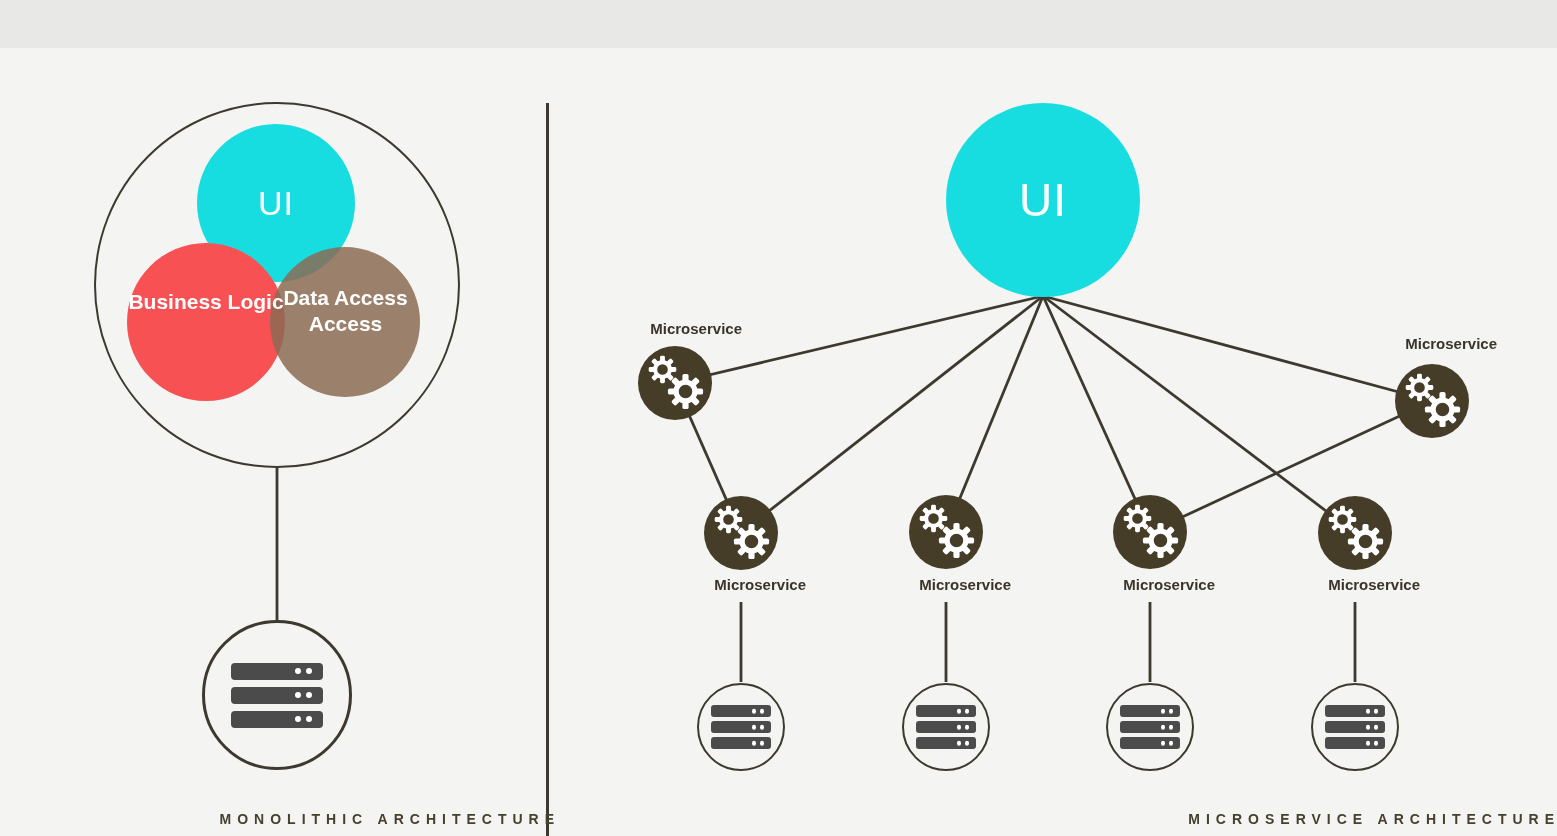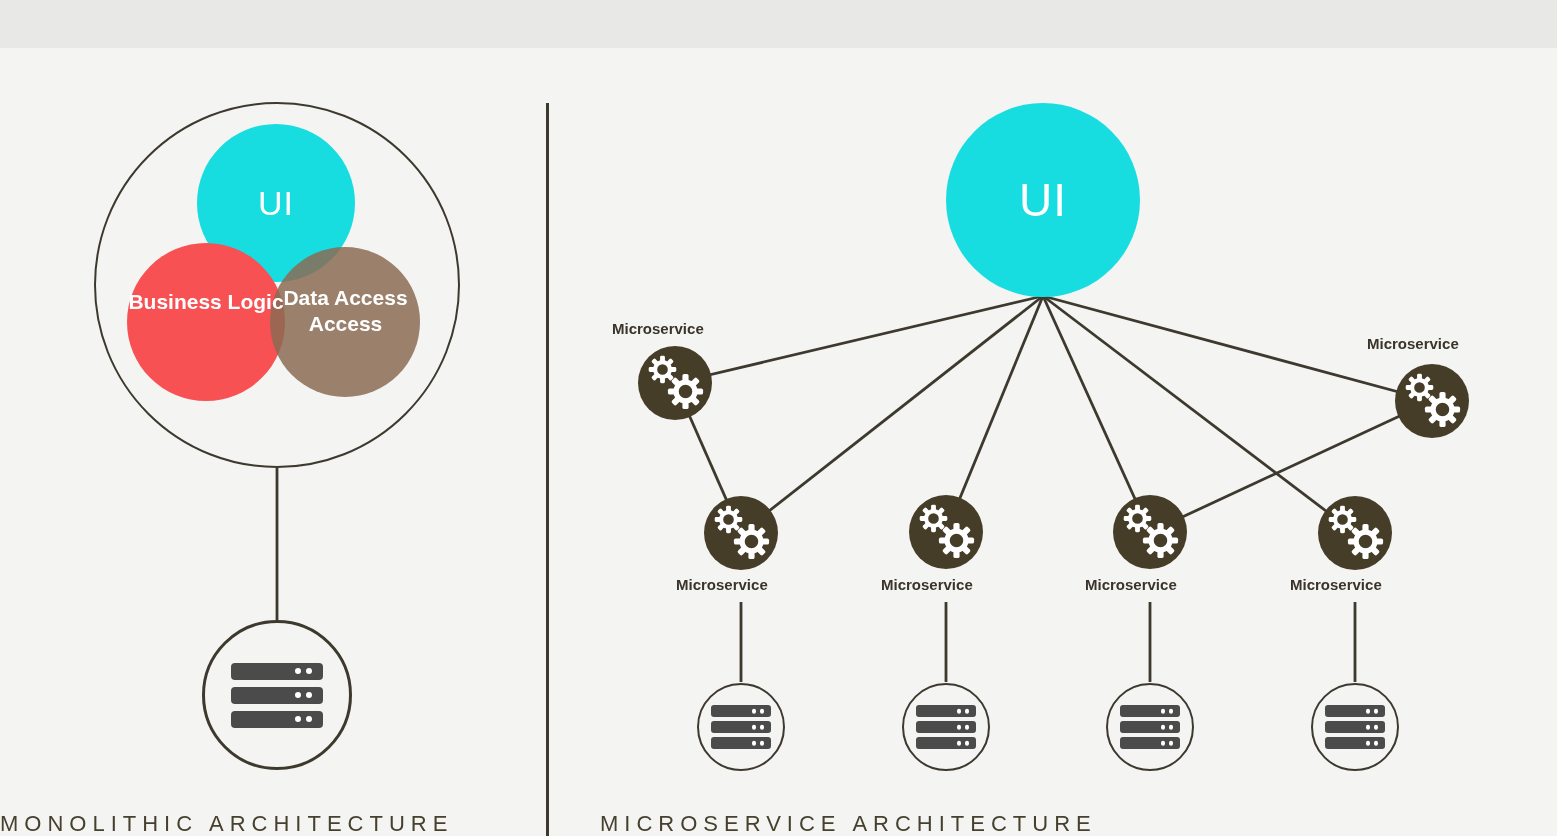--- a/index.html
+++ b/index.html
@@ -56,25 +56,25 @@
   .server-sm-icon .bar::after{right:15px;}
   
   .ui-circle-right{left:946px; top:55px; width:194px; height:194px; border-radius:50%;
     background:var(--cyan); z-index:2; display:flex; align-items:center; justify-content:center;
     color:var(--white); font-size:46px; font-weight:400; letter-spacing:1px;}
   .ms-node{width:74px; height:74px; border-radius:50%; background:var(--node); z-index:2;}
   .gear{position:absolute; color:#fff;}
   .gear-sm{left:10px; top:9px; width:29px; height:29px;}
   .gear-lg{left:29px; top:27px; width:37px; height:37px;}
   .ms-label{font-size:15px; font-weight:700; color:var(--label);
-    width:130px; text-align:left; z-index:2;}
+    width:130px; text-align:right; z-index:2;}
   
   .divider{left:546px; top:55px; width:2.5px; height:738px; background:var(--line); z-index:1;}
-  .caption{font-size:22px; font-weight:400; letter-spacing:6px; color:var(--caption);
-    text-align:left; z-index:2; white-space:nowrap;}
+  .caption{font-size:14px; font-weight:700; letter-spacing:6px; color:var(--caption);
+    text-align:right; z-index:2; white-space:nowrap;}
   .caption-left{left:0; top:763px; width:560px;}
   .caption-right{left:600px; top:763px; width:960px;}
 </style>
 </head>
 <body>
 
 <div class="stage">
 
   <svg class="lines-layer" width="1557" height="836" viewBox="0 0 1557 836">
     <defs>

